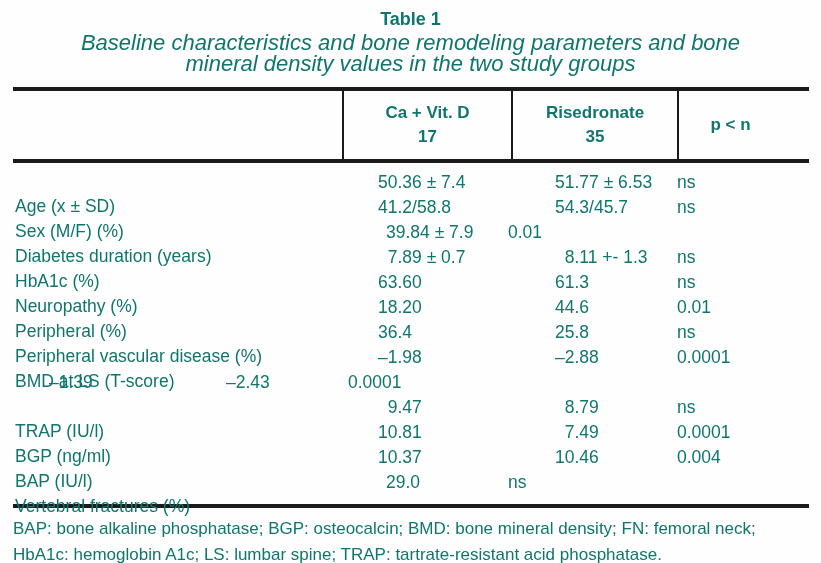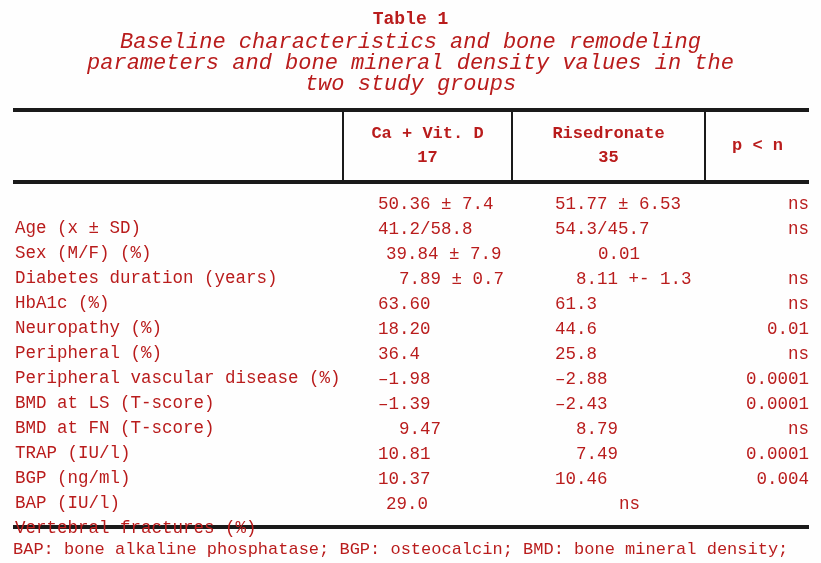--- a/index.html
+++ b/index.html
@@ -2,22 +2,22 @@
 <html><head>
 <meta charset="utf-8">
 <style>
   * { box-sizing: border-box; margin: 0; padding: 0; }
   html, body { background: #ffffff; }
   .page {
     position: relative;
     width: 821px;
     height: 563px;
     background: #fefefe;
-    color: #b91c1c;
-    font-family: Liberation Mono, monospace;
+    color: #0f766e;
+    font-family: Liberation Sans, sans-serif;
     overflow: hidden;
   }
   .title {
     padding-top: 8px;
     text-align: center;
     font-weight: bold;
     font-size: 18px;
     line-height: 22px;
   }
   .subtitle {
@@ -43,36 +43,36 @@
     display: flex;
     flex-direction: column;
     justify-content: center;
     text-align: center;
     font-weight: bold;
     font-size: 17px;
     line-height: 24px;
   }
   .c1 { width: 329px; margin-top: 48px; }
   .c2 { width: 169px; }
-  .c3 { width: 193px; }
+  .c3 { width: 166px; }
   .c4 { width: 105px; }
   .vline { border-left: 2px solid #1a1a1a; }
   .tbody {
     padding: 7px 0 9px 0;
   }
   .trow {
     display: flex;
     height: 25px;
     align-items: center;
     font-size: 17.5px;
   }
   .label-cell { padding-left: 2px; }
   .val2 { padding-left: 36px; white-space: pre; }
   .val3 { padding-left: 44px; white-space: pre; }
-  .pval { text-align: right; }
+  .pval { text-align: left; }
   .bottom-rule {
     height: 4px;
     background: #1a1a1a;
   }
   .footnote {
     margin: 8px 12px 0 13px;
     width: 796px;
     font-size: 17px;
     line-height: 26px;
   }
@@ -153,21 +153,20 @@
   </div>
 
   <div class="trow">
     <div class="c1 label-cell">BMD at LS (T-score)</div>
     <div class="c2 val2">–1.98</div>
     <div class="c3 val3">–2.88</div>
     <div class="c4 pval">0.0001</div>
   </div>
 
   <div class="trow">
-    <div class="c1 label-cell">BMD at FN (T-score)</div>
     <div class="c2 val2">–1.39</div>
     <div class="c3 val3">–2.43</div>
     <div class="c4 pval">0.0001</div>
   </div>
 
   <div class="trow">
     <div class="c1 label-cell">TRAP (IU/l)</div>
     <div class="c2 val2">  9.47</div>
     <div class="c3 val3">  8.79</div>
     <div class="c4 pval">ns</div>

